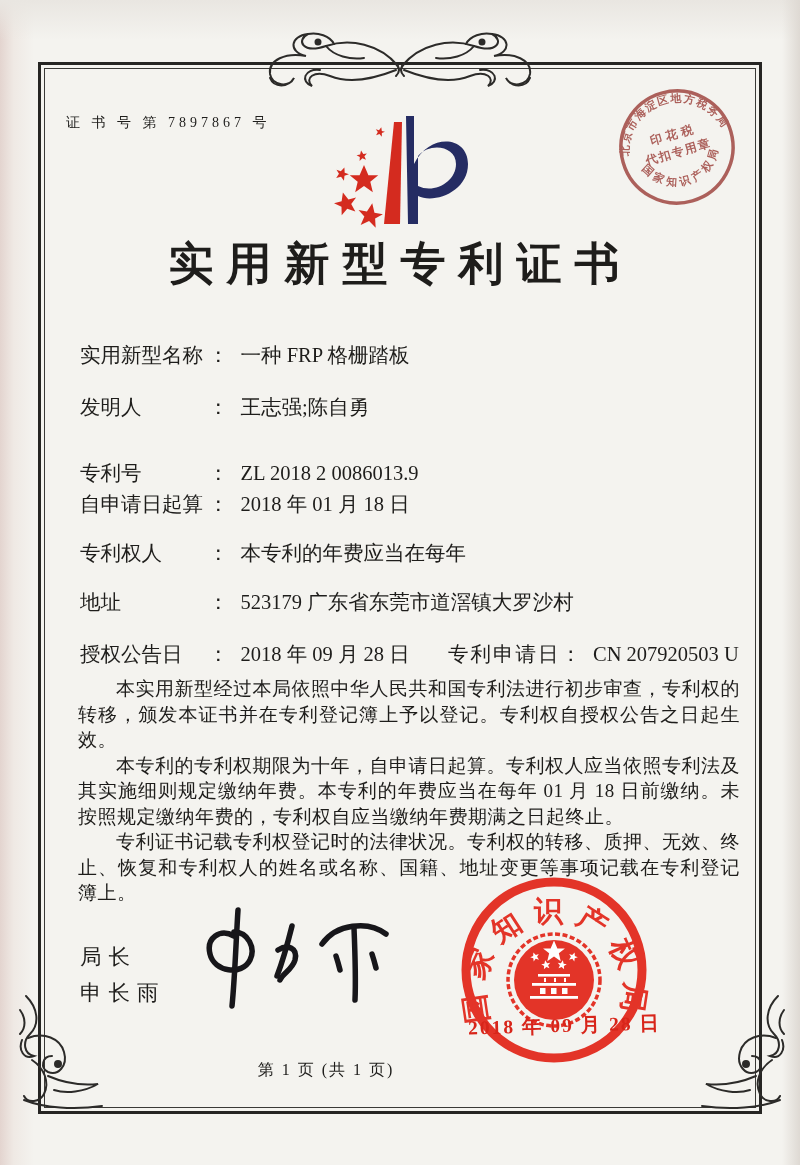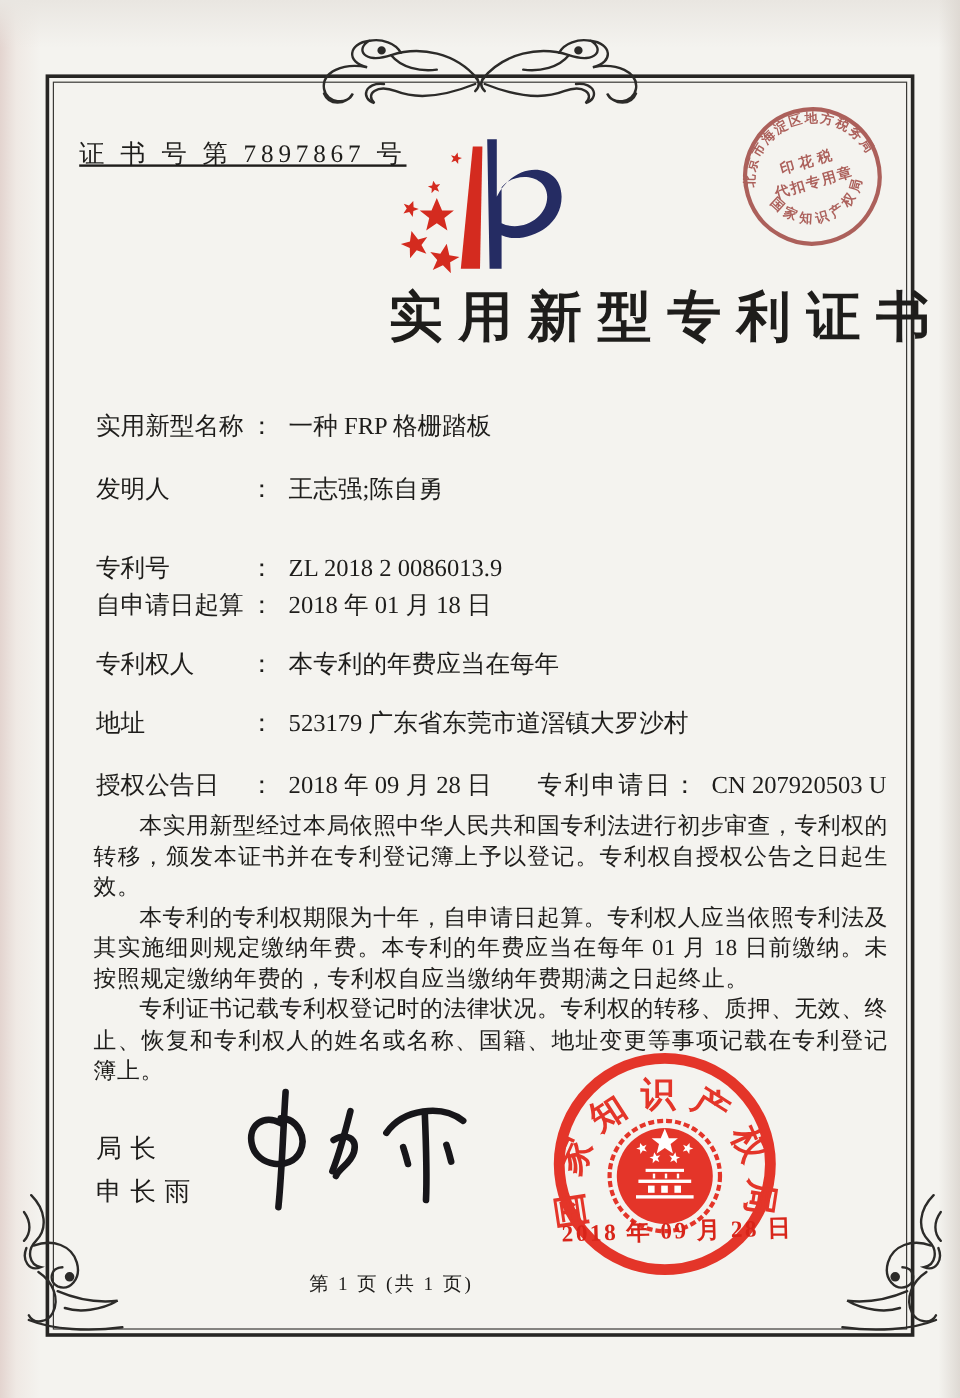--- a/index.html
+++ b/index.html
@@ -20,25 +20,25 @@
   
   .frame{position:absolute;left:38px;top:62px;width:718px;height:1046px;
     border:3px solid #262523;}
   .frame-inner{position:absolute;inset:3px;border:1px solid #3a3936;}
 
   .ornament-top{position:absolute;left:50%;top:26px;transform:translateX(-50%);}
   .corner{position:absolute;}
   .corner.bl{left:14px;top:990px;}
   .corner.br{right:10px;top:990px;transform:scaleX(-1);}
 
-  .cert-no{position:absolute;left:66px;top:114px;font-size:21px;letter-spacing:4px;text-decoration:underline;}
+  .cert-no{position:absolute;left:66px;top:114px;font-size:14px;letter-spacing:4px;}
 
   .logo{position:absolute;left:318px;top:112px;}
 
-  .title{position:absolute;left:0;top:234px;width:788px;text-align:right;
+  .title{position:absolute;left:0;top:234px;width:788px;text-align:center;
     font-size:45px;font-weight:bold;letter-spacing:13px;text-indent:13px;}
 
   .field{position:absolute;left:80px;font-size:20.5px;white-space:nowrap;}
   .field .lbl{display:inline-flex;width:128px;justify-content:space-between;vertical-align:bottom;}
   .field .colon{margin-right:12px;}
   .f0{top:341px}.f1{top:393px}.f2{top:459px}.f3{top:490px}.f4{top:539px}.f5{top:588px}.f6{top:640px}
   .grant-right{position:absolute;left:448px;top:640px;font-size:20.5px;white-space:nowrap;}
   .grant-right .lbl2{letter-spacing:2px;margin-right:10px;}
 
   .body-text{position:absolute;left:78px;top:676px;width:662px;}

